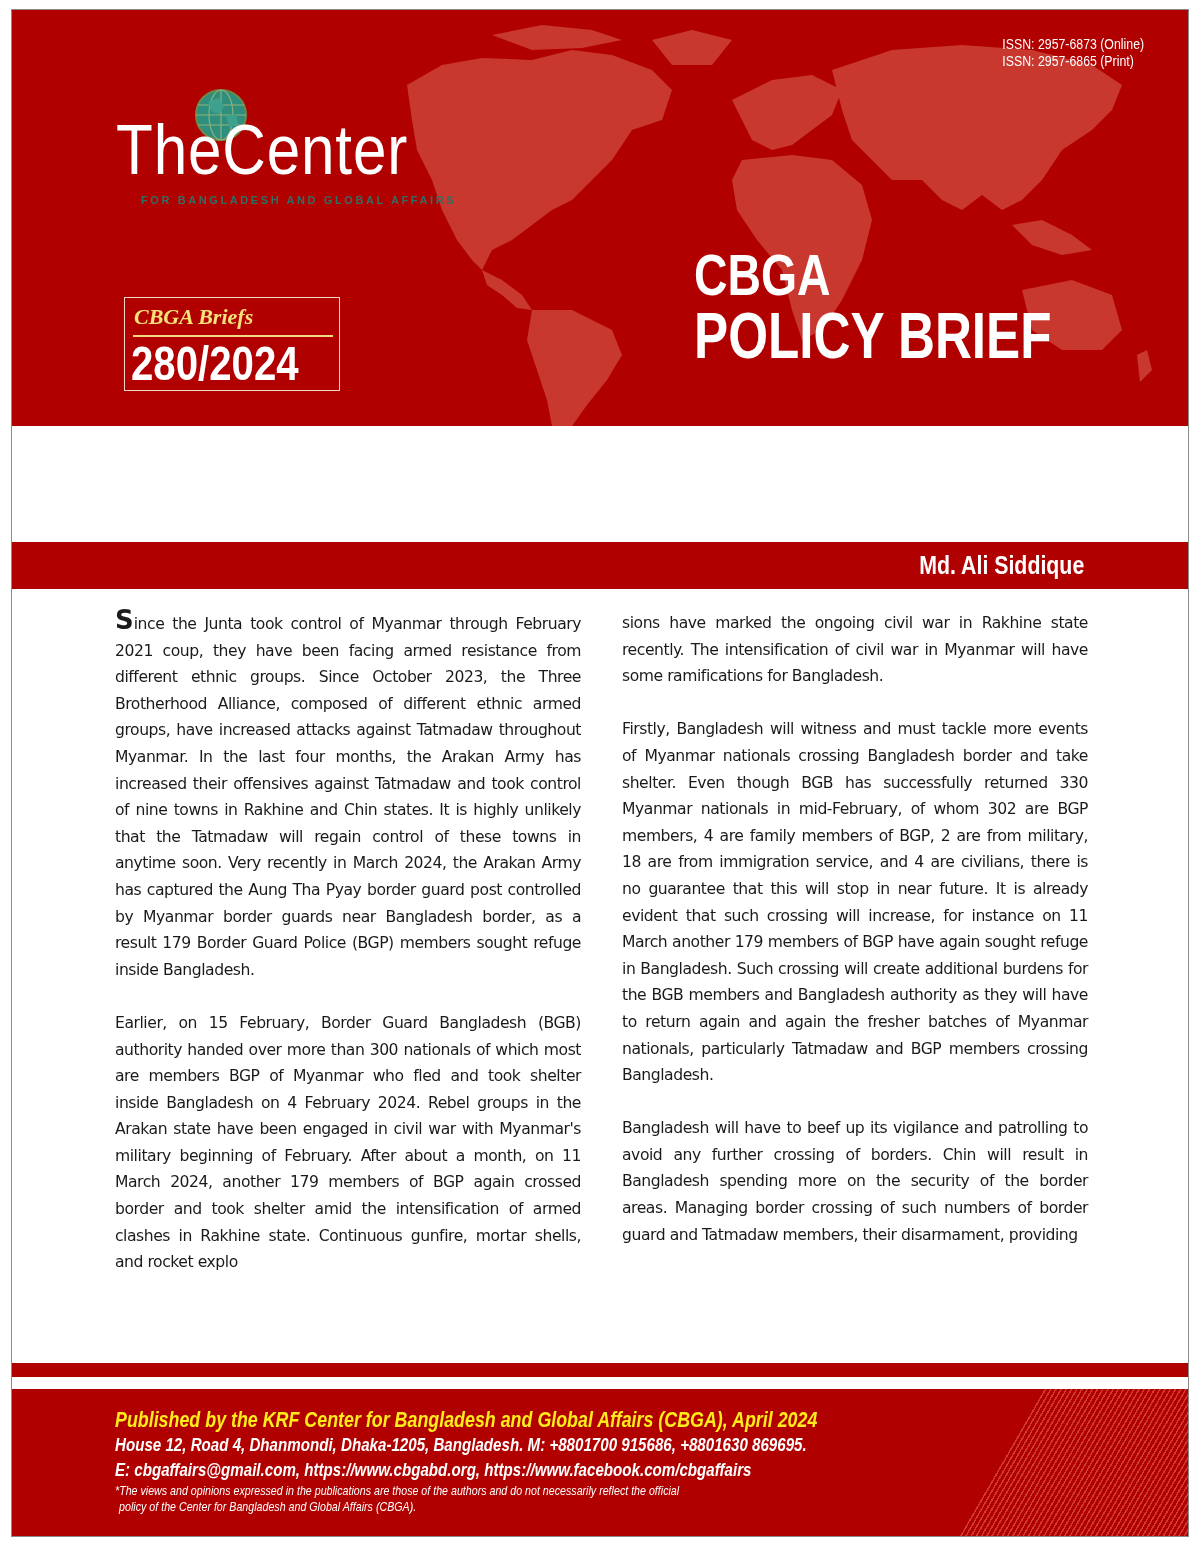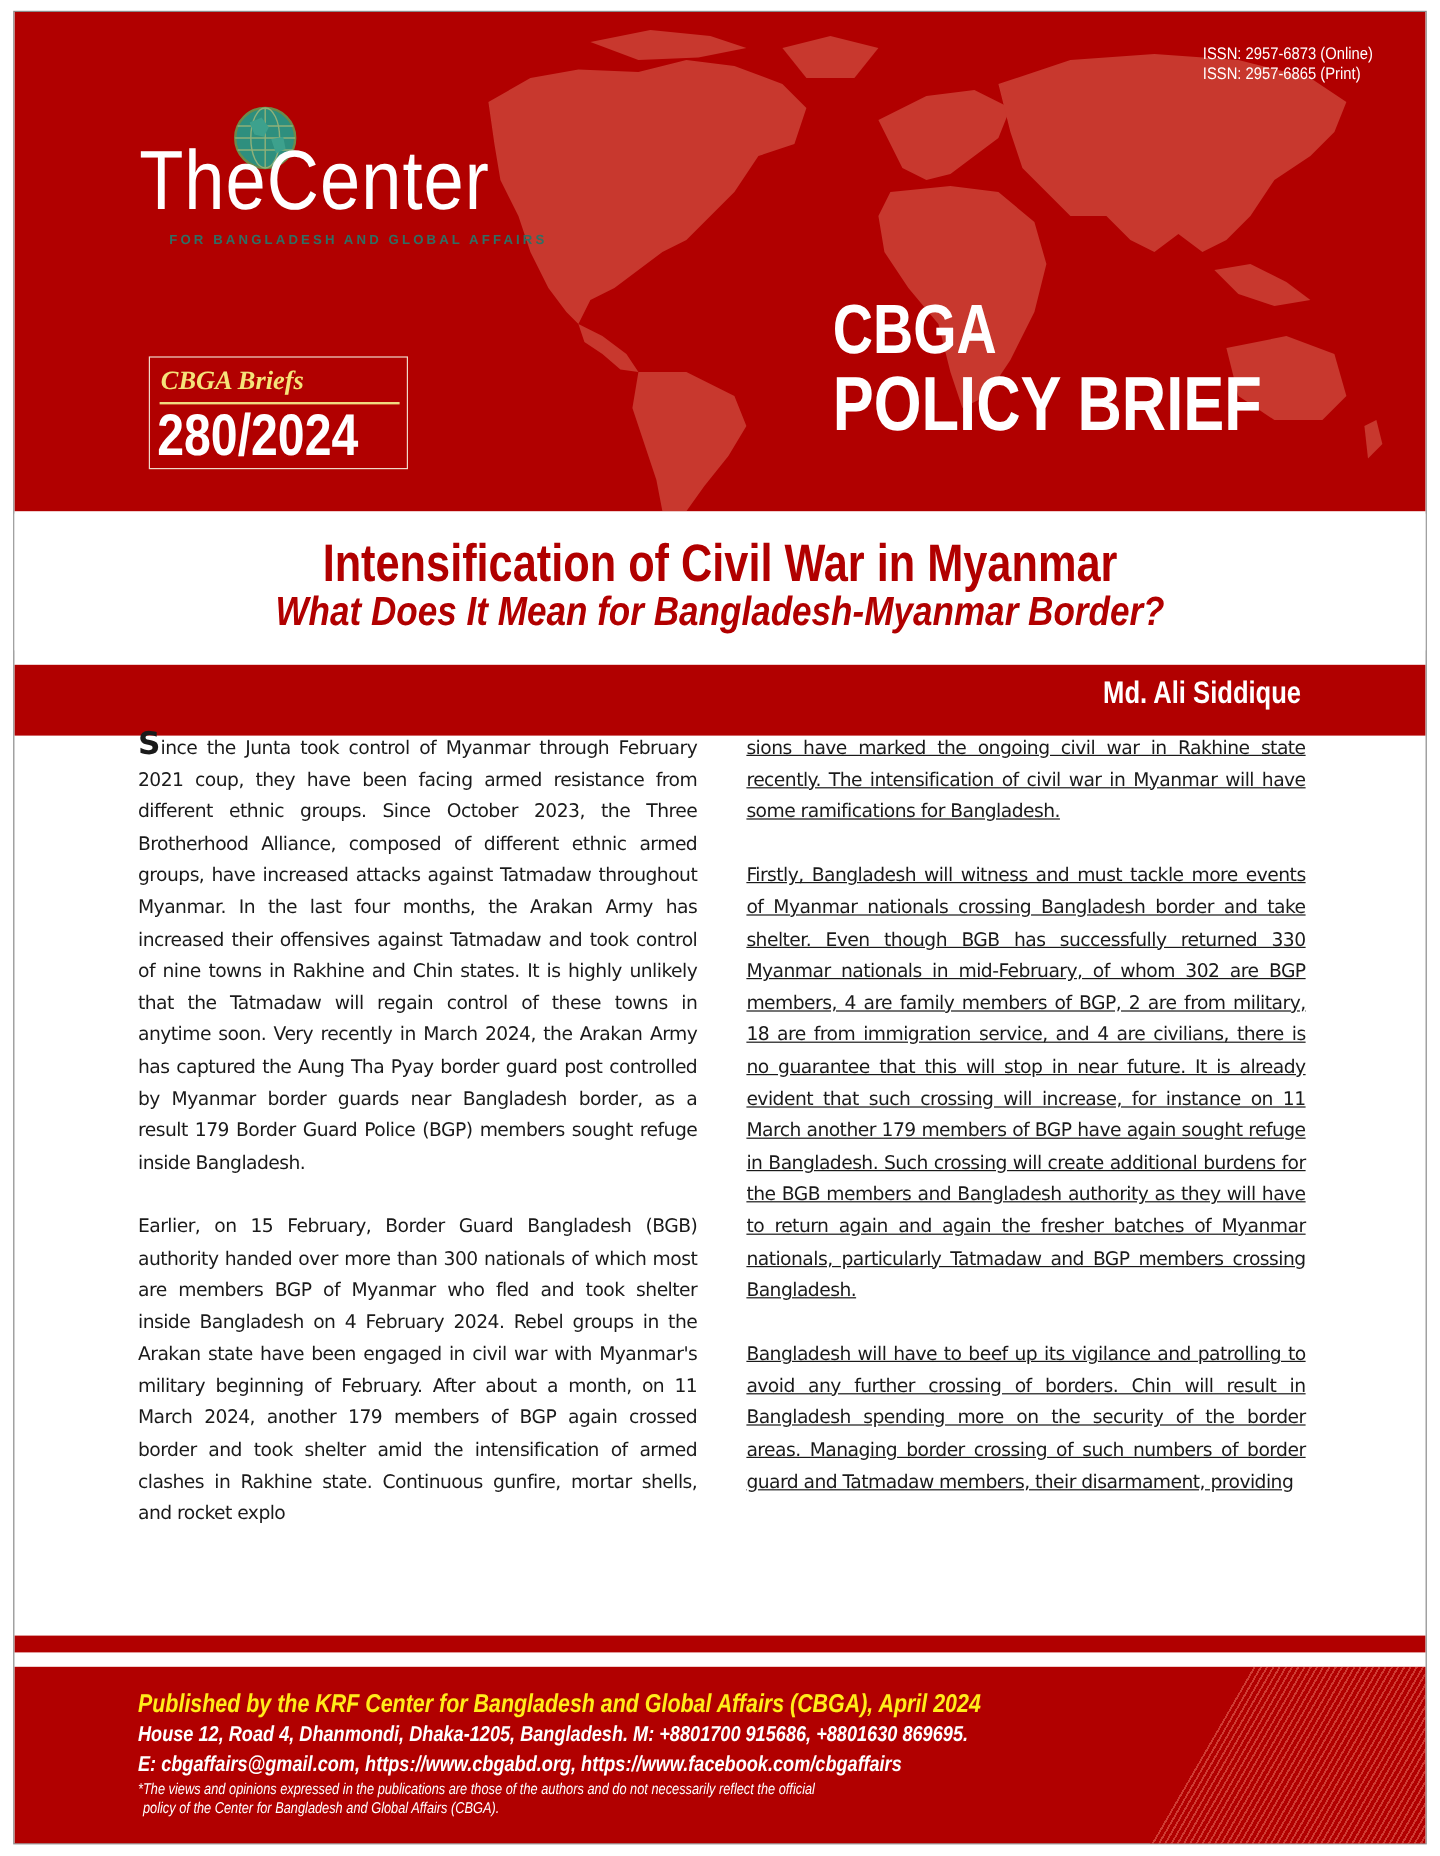--- a/index.html
+++ b/index.html
@@ -22,27 +22,27 @@
   .briefs-number { position: absolute; left: 6px; top: 38px; color: #ffffff; font-size: 49px; font-weight: bold; line-height: 54px; transform: scaleX(0.82); transform-origin: left top; white-space: nowrap; }
 
   .cbga-heading { position: absolute; left: 682px; top: 238px; color: #ffffff; font-weight: bold; line-height: 54px; font-size: 58px; transform: scaleX(0.8); transform-origin: left top; white-space: nowrap; }
   .cbga-heading .l2 { display: block; font-size: 64px; line-height: 68px; }
 
   
   .title-band { position: absolute; left: 0; top: 418px; width: 1176px; height: 114px; background: #fff; }
   .title-main { position: absolute; left: 0; right: 0; top: 18px; text-align: center; color: #b10000; font-weight: bold; font-size: 44px; line-height: 48px; transform: scaleX(0.82); white-space: nowrap; }
   .title-sub { position: absolute; left: 0; right: 0; top: 62px; text-align: center; color: #b10000; font-weight: bold; font-style: italic; font-size: 34px; line-height: 40px; transform: scaleX(0.86); white-space: nowrap; }
 
-  .author-band { position: absolute; left: 0; top: 544px; width: 1176px; height: 59px; background: #b10000; }
+  .author-band { position: absolute; left: 0; top: 532px; width: 1176px; height: 47px; background: #b10000; }
   .author { position: absolute; right: 104px; top: 8px; color: #ffffff; font-weight: bold; font-size: 26px; line-height: 30px; transform: scaleX(0.82); transform-origin: right top; white-space: nowrap; }
 
   
   .col { position: absolute; top: 600px; width: 466px; font-family: "DejaVu Sans", sans-serif; font-size: 15.6px; line-height: 26.6px; color: #1a1a1a; text-align: justify; hyphens: manual; letter-spacing: -0.45px; }
   .col-left { left: 103px; }
-  .col-right { left: 610px; text-decoration: underline; }
+  .col-right { left: 610px; }
   .col p { margin-bottom: 26.6px; }
   .dropcap { font-weight: bold; font-size: 26px; line-height: 20px; letter-spacing: 0; }
 
   
   .stripe { position: absolute; left: 0; top: 1353px; width: 1176px; height: 14px; background: #b10000; }
   .footer { position: absolute; left: 0; top: 1379px; width: 1176px; height: 148px; background: #b10000; overflow: hidden; font-style: italic; }
   .hatch { position: absolute; right: 0; top: 0; width: 260px; height: 148px;
     background: repeating-linear-gradient(-60deg, #b10000 0px, #b10000 3px, #cf3b33 3px, #cf3b33 4.5px);
     clip-path: polygon(114px 0, 260px 0, 260px 148px, 30px 148px); }
   .f-published { position: absolute; left: 103px; top: 18px; color: #ffec1a; font-weight: bold; font-size: 21.5px; line-height: 26px; white-space: nowrap; transform: scaleX(0.83); transform-origin: left top; }
@@ -108,24 +108,20 @@
       <div class="briefs-rule"></div>
       <div class="briefs-number">280/2024</div>
     </div>
 
     <div class="cbga-heading">
       <span>CBGA</span>
       <span class="l2">POLICY BRIEF</span>
     </div>
   </div>
 
-  <div class="title-band">
-    <div class="title-main">Intensification of Civil War in Myanmar</div>
-    <div class="title-sub">What Does It Mean for Bangladesh-Myanmar Border?</div>
-  </div>
 
   <div class="author-band">
     <div class="author">Md. Ali Siddique</div>
   </div>
 
   <div class="col col-left">
     <p><span class="dropcap">S</span><span>ince the Junta took control of Myanmar through February 2021 coup, they have been facing armed resistance from different ethnic groups. Since Octo­ber 2023, the Three Brotherhood Alliance, com­posed of different ethnic armed groups, have increased attacks against Tatmadaw throughout Myanmar. In the last four months, the Arakan Army has increased their offensives against Tatmadaw and took control of nine towns in Rakhine and Chin states. It is highly unlikely that the Tatmadaw will regain control of these towns in anytime soon. Very recently in March 2024, the Arakan Army has captured the Aung Tha Pyay border guard post controlled by Myanmar border guards near Bangla­desh border, as a result 179 Border Guard Police (BGP) members sought refuge inside Bangladesh.</span></p>
     <p>Earlier, on 15 February, Border Guard Bangladesh (BGB) authority handed over more than 300 nation­als of which most are members BGP of Myanmar who fled and took shelter inside Bangladesh on 4 February 2024. Rebel groups in the Arakan state have been engaged in civil war with Myanmar's military beginning of February. After about a month, on 11 March 2024, another 179 members of BGP again crossed border and took shelter amid the intensification of armed clashes in Rakhine state. Continuous gunfire, mortar shells, and rocket explo­</p>
   </div>
 

